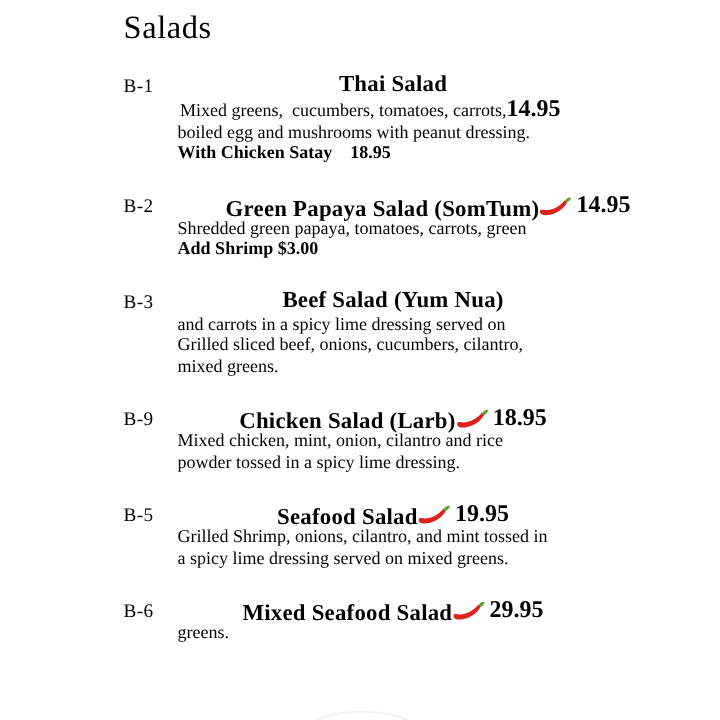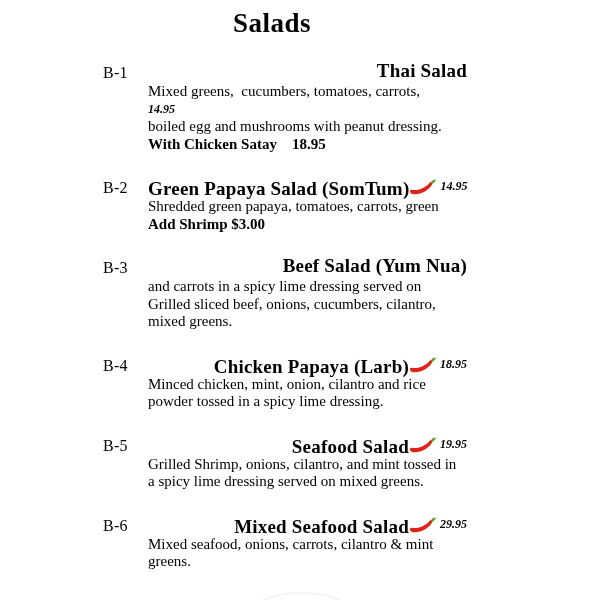--- a/index.html
+++ b/index.html
@@ -13,77 +13,75 @@
     color: #000000;
   }
   .content {
     position: absolute;
     left: 103px;
     top: 8px;
     width: 364px;
   }
   .page-title {
     font-size: 27px;
-    font-weight: bold;
-    text-align: center;
+    font-weight: normal;
     padding-right: 26px;
     letter-spacing: 0.5px;
     margin-bottom: 20px;
   }
   .item {
     display: grid;
     grid-template-columns: 45px 1fr;
     margin-bottom: 21px;
   }
   .code {
     font-size: 16px;
     padding-top: 5px;
     letter-spacing: 0.3px;
   }
   .title-row {
     display: flex;
-    justify-content: flex-end;
+    justify-content: center;
     align-items: baseline;
     height: 24px;
     line-height: 24px;
+    margin-left: 40px;
   }
   .name {
     font-size: 19px;
     font-weight: bold;
     letter-spacing: 0.2px;
     white-space: nowrap;
   }
   .right-group {
     display: inline-flex;
     align-items: center;
   }
   .chili {
     display: inline-block;
     width: 28px;
     height: 18px;
     margin-right: 3px;
     transform: translateY(2px);
   }
   .chili svg { display: block; }
   .price {
-    font-size: 12px;
+    font-size: 20px;
     font-weight: bold;
     white-space: nowrap;
-    font-style: italic;
   }
   .desc-line {
     font-size: 15px;
     line-height: 17.5px;
     white-space: pre-wrap;
   }
   .desc-line.with-price {
     display: flex;
     justify-content: flex-end;
     align-items: baseline;
-    flex-direction: column;
   }
   .extra {
     font-size: 15px;
     line-height: 17.5px;
     font-weight: bold;
     white-space: pre-wrap;
   }
   .faint-arc {
     position: absolute;
     left: 252px;
@@ -144,35 +142,35 @@
         <div class="title-row">
           <span class="name">Beef Salad (Yum Nua)</span>
         </div>
         <div class="desc-line">and carrots in a spicy lime dressing served on</div>
         <div class="desc-line">Grilled sliced beef, onions, cucumbers, cilantro,</div>
         <div class="desc-line">mixed greens.</div>
       </div>
     </div>
 
     <div class="item">
-      <div class="code">B-4</div>
-      <div class="body">
-        <div class="title-row">
-          <span class="name">Chicken Papaya (Larb)</span>
+      <div class="code">B-9</div>
+      <div class="body">
+        <div class="title-row">
+          <span class="name">Chicken Salad (Larb)</span>
           <span class="right-group">
             <span class="chili">
                 <svg viewBox="0 0 34 22" width="28" height="18">
               <path d="M1.2,14 C0.4,16.2 2.2,18.4 5,18.6 C14.5,19.4 25,13.5 29,5.2 L26.2,3.4 C21.5,10.2 12,14.4 5,13.4 C3.2,13.1 1.7,12.7 1.2,14 Z" fill="#e0231a"></path>
               <path d="M26.6,4.6 C27.4,2 29.8,0.4 32.8,0.7 C32,3.6 29.8,5.6 27.4,5.9 Z" fill="#5aa327"></path>
             </svg>
               </span>
             <span class="price">18.95</span>
           </span>
         </div>
-        <div class="desc-line">Minced chicken, mint, onion, cilantro and rice</div>
+        <div class="desc-line">Mixed chicken, mint, onion, cilantro and rice</div>
         <div class="desc-line">powder tossed in a spicy lime dressing.</div>
       </div>
     </div>
 
     <div class="item">
       <div class="code">B-5</div>
       <div class="body">
         <div class="title-row">
           <span class="name">Seafood Salad</span>
           <span class="right-group">
@@ -198,21 +196,20 @@
           <span class="right-group">
             <span class="chili">
                 <svg viewBox="0 0 34 22" width="28" height="18">
               <path d="M1.2,14 C0.4,16.2 2.2,18.4 5,18.6 C14.5,19.4 25,13.5 29,5.2 L26.2,3.4 C21.5,10.2 12,14.4 5,13.4 C3.2,13.1 1.7,12.7 1.2,14 Z" fill="#e0231a"></path>
               <path d="M26.6,4.6 C27.4,2 29.8,0.4 32.8,0.7 C32,3.6 29.8,5.6 27.4,5.9 Z" fill="#5aa327"></path>
             </svg>
               </span>
             <span class="price">29.95</span>
           </span>
         </div>
-        <div class="desc-line">Mixed seafood, onions, carrots, cilantro &amp; mint</div>
         <div class="desc-line">greens.</div>
       </div>
     </div>
 
   </div>
 
   <div class="faint-arc"></div>
 </div>
 
 </body></html>

